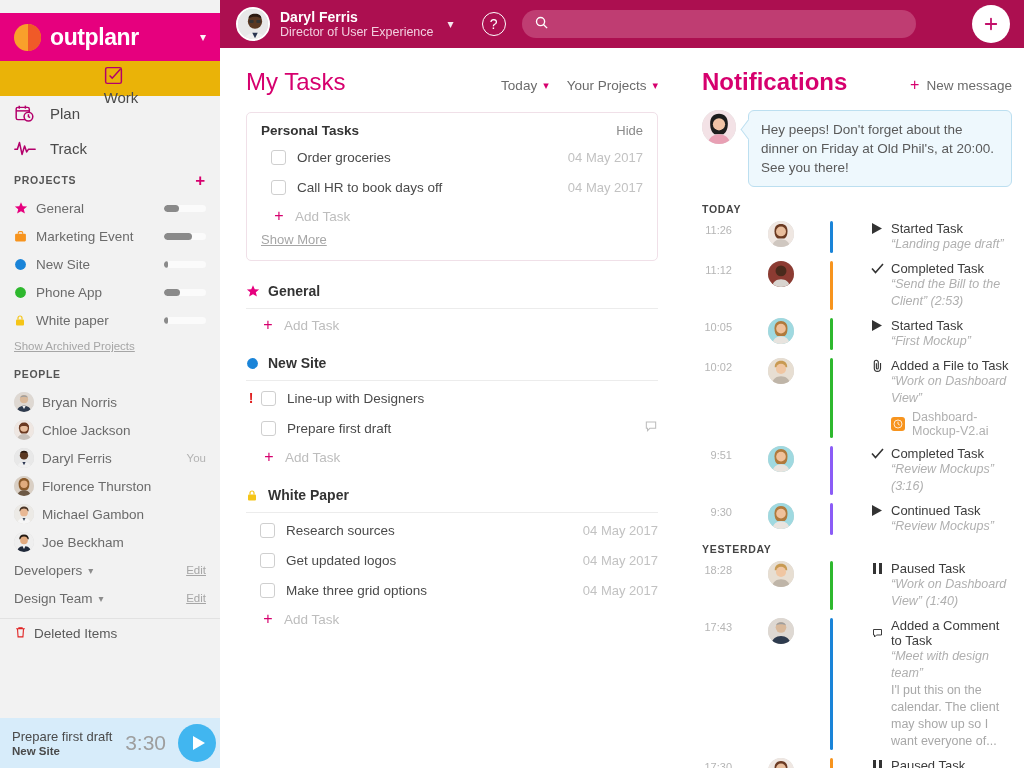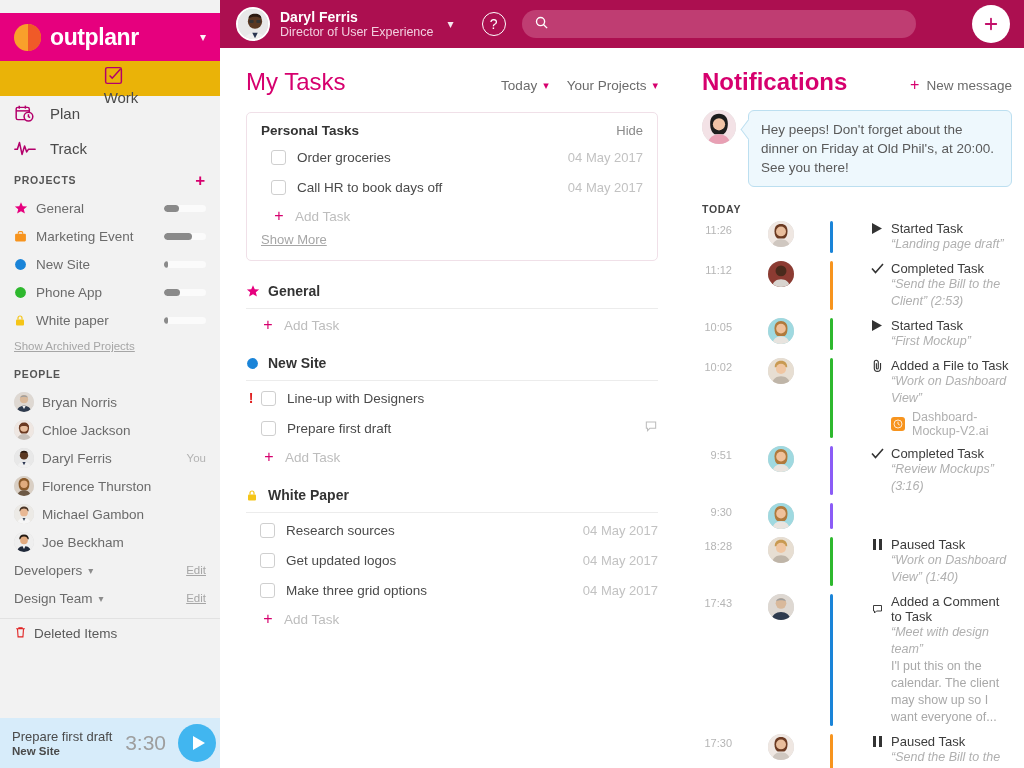--- a/index.html
+++ b/index.html
@@ -778,22 +778,34 @@
 
         <div class="nrow">
           <span class="ntime">9:30</span>
           <span class="avatar av26"><svg width="26" height="26" viewBox="0 0 20 20">
                 <rect width="20" height="20" fill="#9fd9e0"></rect>
                 <path d="M10 2.4c3.2 0 5 2.2 5 5.6 0 3-1 5.2-2.2 5.8H7.2C6 13.2 5 11 5 8c0-3.4 1.8-5.6 5-5.6z" fill="#b07a3c"></path>
                 <circle cx="10" cy="8.2" r="3.7" fill="#f0c19a"></circle>
                 <path d="M3.2 20c.6-3.7 3.2-5.9 6.8-5.9s6.2 2.2 6.8 5.9z" fill="#e8e4df"></path>
               </svg></span>
           <span class="nbar" style="background:#8b5cf6"></span>
-        </div>
-
+          <div class="nbody">
+            <div class="nline1">
+              <span class="nicon">
+                  <svg width="10" height="11" viewBox="0 0 10 11">
+                    <polygon points="0,0 10,5.5 0,11" fill="#333"></polygon>
+                  </svg>
+                </span>
+              <span class="naction">Continued Task</span>
+            </div>
+            <div class="nsub">“Review Mockups”</div>
+          </div>
+        </div>
+
+        <div class="daylabel">YESTERDAY</div>
 
         <div class="nrow">
           <span class="ntime">18:28</span>
           <span class="avatar av26"><svg width="26" height="26" viewBox="0 0 20 20">
                 <rect width="20" height="20" fill="#e7ded2"></rect>
                 <path d="M10 2.2c3.2 0 4.8 2 4.8 5H5.2c0-3 1.6-5 4.8-5z" fill="#c89a52"></path>
                 <circle cx="10" cy="8.4" r="3.9" fill="#f0c6a2"></circle>
                 <path d="M3 20c.6-3.8 3.4-5.9 7-5.9s6.4 2.1 7 5.9z" fill="#bfb5a8"></path>
               </svg></span>
           <span class="nbar" style="background:#2eb82e"></span>

